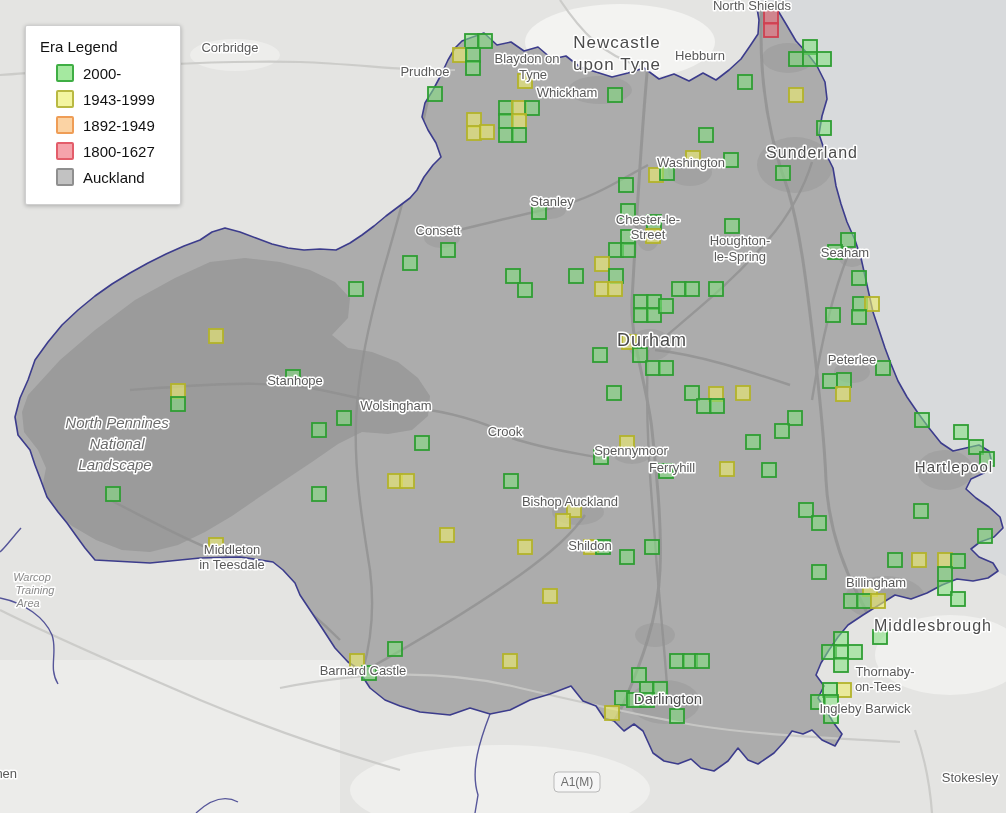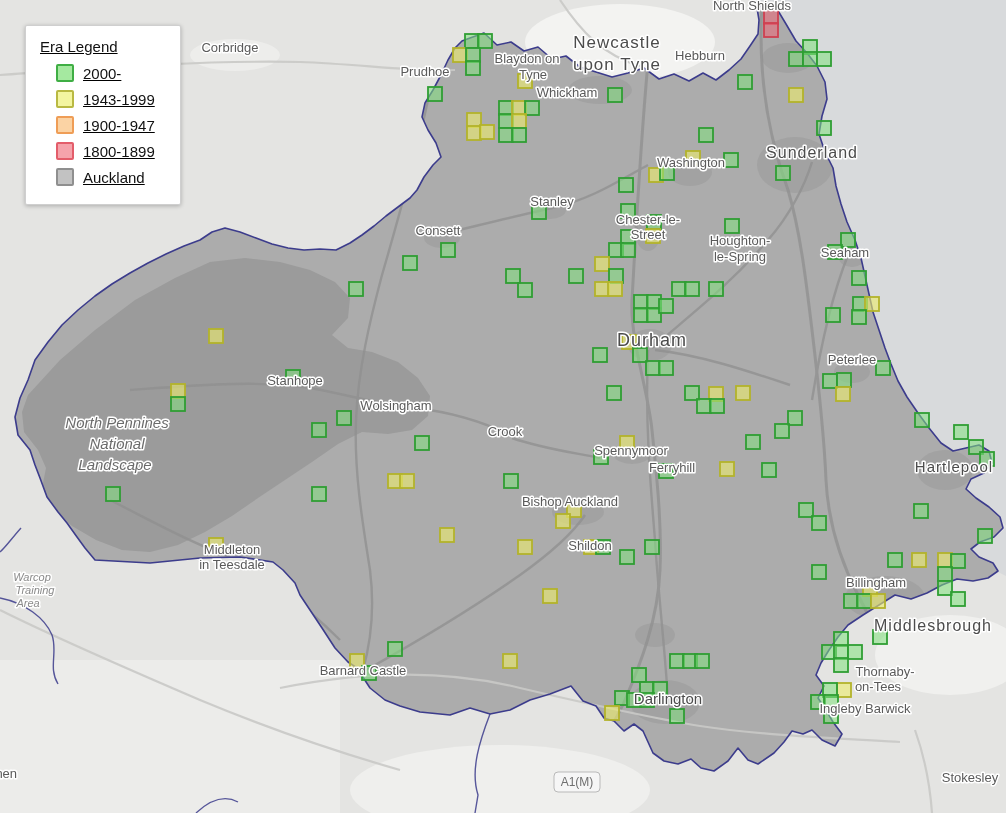--- a/index.html
+++ b/index.html
@@ -3,21 +3,21 @@
 <meta charset="utf-8">
 <style>
   html,body{margin:0;padding:0;background:#e4e4e2;}
   #viewport{position:relative;width:1006px;height:813px;overflow:hidden;
     font-family:"Liberation Sans",sans-serif;}
   #map-svg{position:absolute;left:0;top:0;}
   .map-label{paint-order:stroke;stroke:#ffffff;stroke-width:3px;stroke-linejoin:round;
     font-family:"Liberation Sans",sans-serif;text-anchor:middle;}
   .legend{position:absolute;left:25px;top:25px;width:128px;background:#ffffff;
     border:1px solid #cfcfcf;border-radius:2px;box-shadow:0 1px 4px rgba(0,0,0,.25);
-    padding:10px 12px 10px 14px;z-index:5;text-decoration:underline;}
+    padding:10px 12px 10px 14px;z-index:5;}
   .legend-title{font-size:15px;color:#111;margin:2px 0 9px 0;}
   .legend-item{display:flex;align-items:center;gap:9px;margin:8px 0;font-size:15px;color:#111;padding-left:16px;}
   .legend-chip{width:14px;height:14px;border-radius:2px;flex:0 0 auto;border:2px solid #000;}
 </style>
 </head>
 <body>
 
 <div id="viewport">
 
   <svg id="map-svg" width="1006" height="813" viewBox="0 0 1006 813" xmlns="http://www.w3.org/2000/svg">
@@ -321,25 +321,25 @@
         <div class="legend-item">
           <span class="legend-chip" style="background: rgb(165, 233, 160); border-color: rgb(63, 174, 68);"></span>
           <span>2000-</span>
         </div>
         <div class="legend-item">
           <span class="legend-chip" style="background: rgb(243, 245, 160); border-color: rgb(185, 185, 66);"></span>
           <span>1943-1999</span>
         </div>
         <div class="legend-item">
           <span class="legend-chip" style="background: rgb(251, 211, 164); border-color: rgb(239, 157, 86);"></span>
-          <span>1900-1947</span>
+          <span>1892-1949</span>
         </div>
         <div class="legend-item">
           <span class="legend-chip" style="background: rgb(245, 163, 171); border-color: rgb(227, 93, 106);"></span>
-          <span>1800-1899</span>
+          <span>1800-1627</span>
         </div>
         <div class="legend-item">
           <span class="legend-chip" style="background: rgb(194, 194, 194); border-color: rgb(143, 143, 143);"></span>
           <span>Auckland</span>
         </div>
       </div>
   </div>
 
 </div>
 

